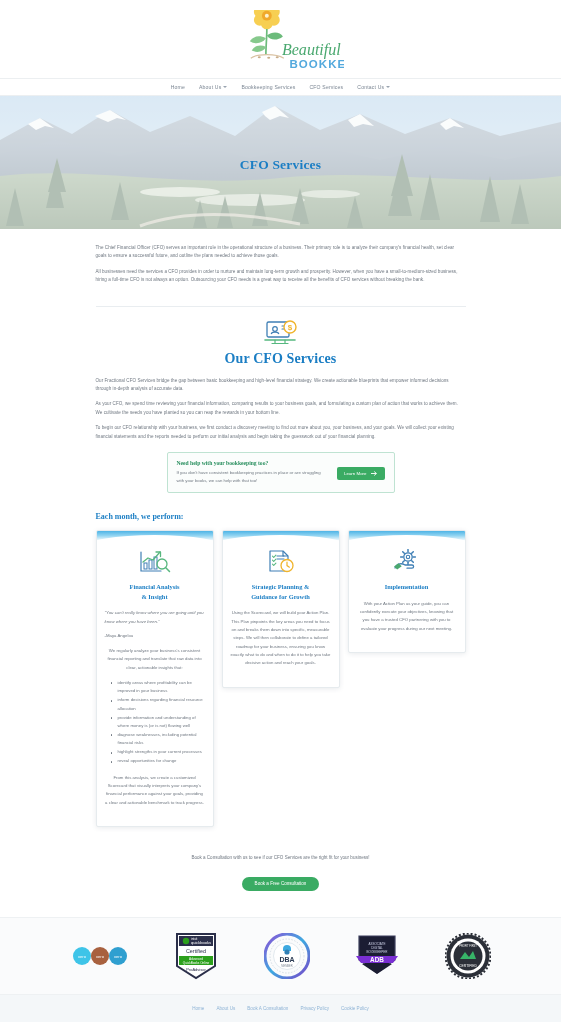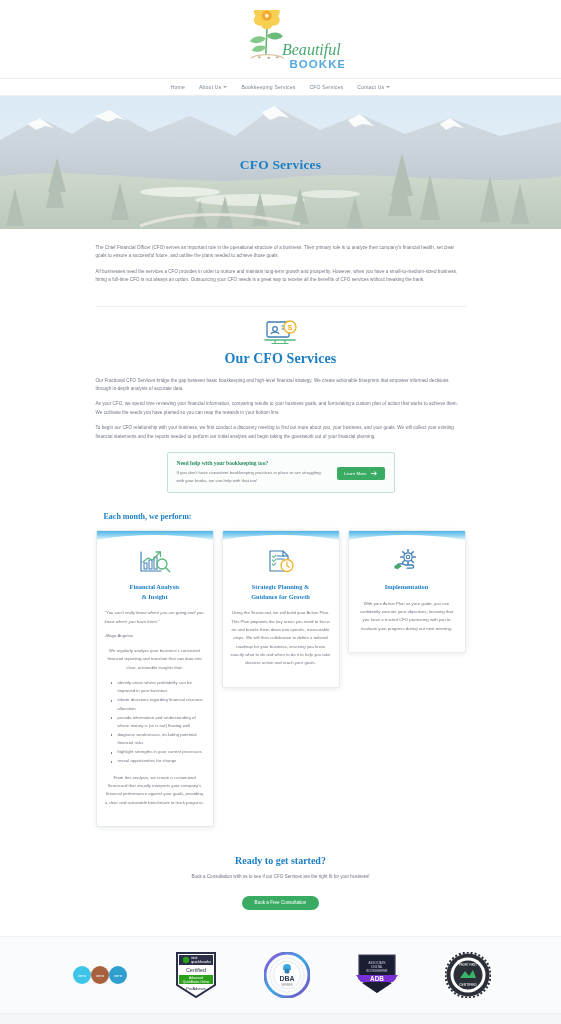--- a/index.html
+++ b/index.html
@@ -147,21 +147,21 @@
     margin-top: 7px;
     font-family: "Liberation Sans", sans-serif;
   }
 
   
   h3.each-month {
     font-family: "Liberation Serif", serif;
     font-weight: bold;
     font-size: 8px;
     color: #1b7ec4;
-    margin: 19px 0 9px 8px;
+    margin: 19px 0 9px 0;
   }
 
   .cards {
     display: flex;
     gap: 8px;
     align-items: flex-start;
     padding-bottom: 22px;
   }
   .card {
     background: #fff;
@@ -540,21 +540,20 @@
           <span>Implementation</span>
         </div>
         <div class="card-text">With your Action Plan as your guide, you can confidently execute your objectives, knowing that you have a trusted CFO partnering with you to evaluate your progress during our next meeting.</div>
       </div>
     </div>
 
   </div>
 </section>
 
 <section class="cta">
-  <h2>Ready to get started?</h2>
   <p>Book a Consultation with us to see if our CFO Services are the right fit for your business!</p>
   <button class="btn-pill">Book a Free Consultation</button>
 </section>
 
 <section class="badges-band">
   <div class="badges">
 
     <div class="badge-slot">
       <svg width="58" height="20" viewBox="0 0 58 20">
         <circle cx="11" cy="10" r="9" fill="#3ec4e8"></circle>

